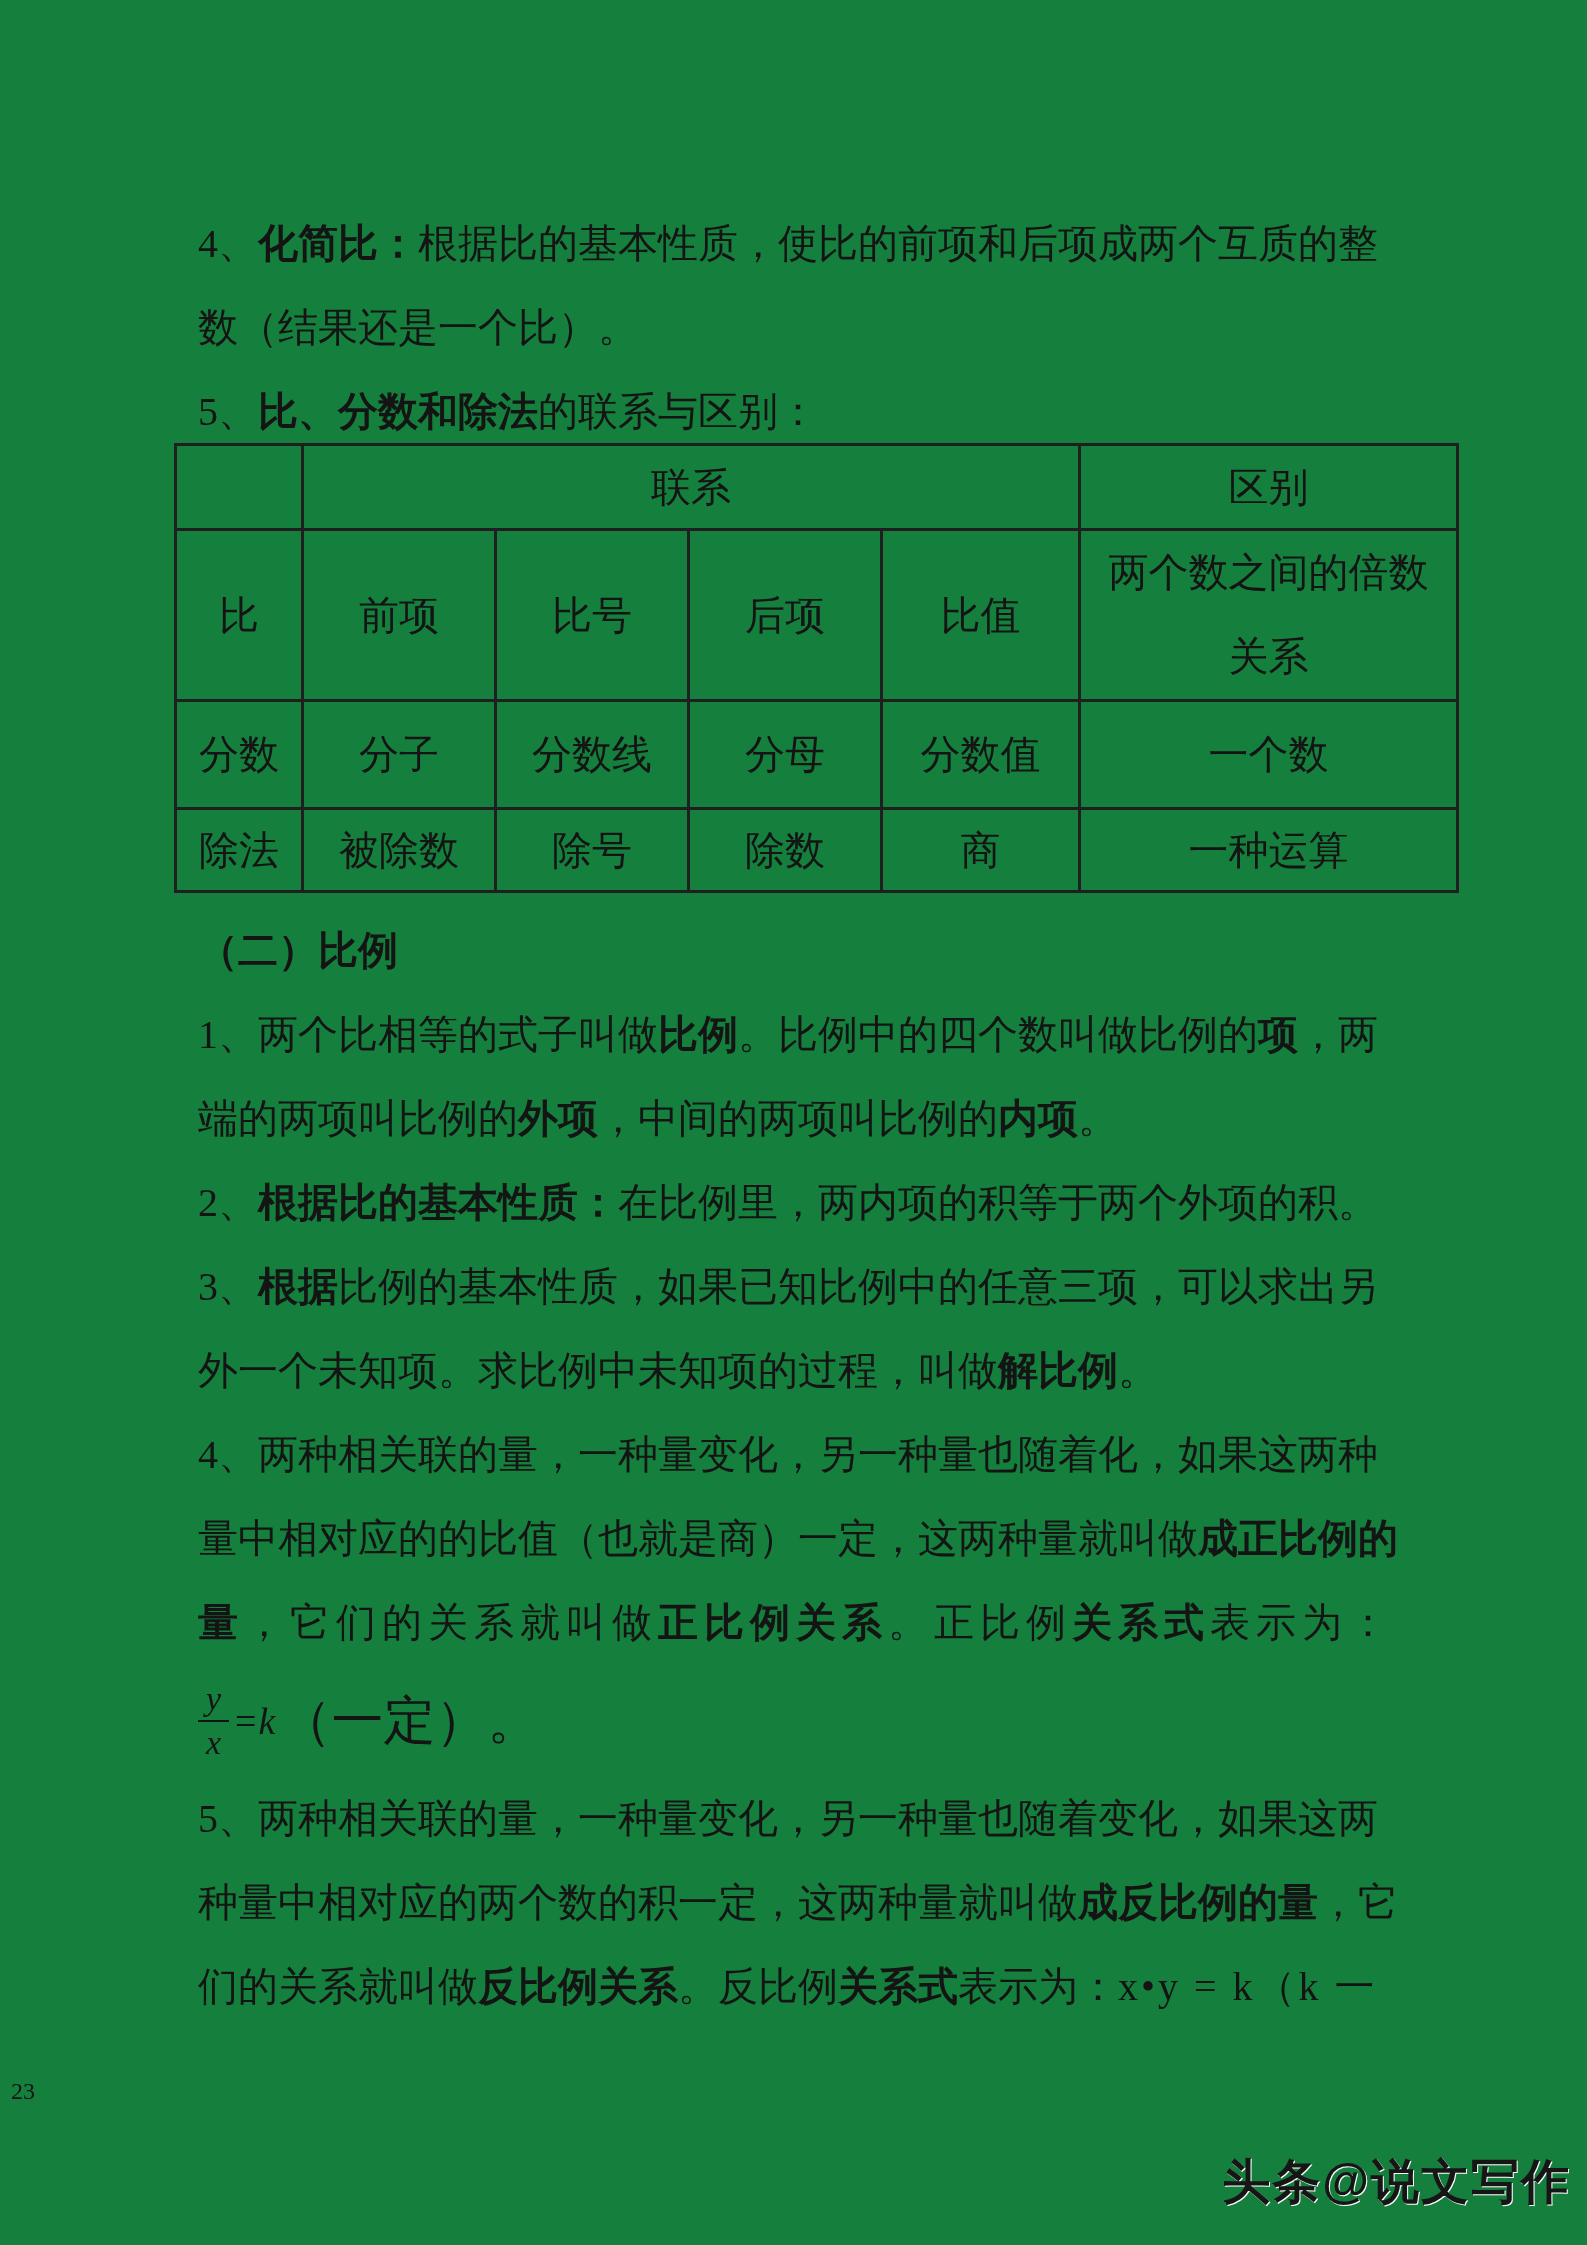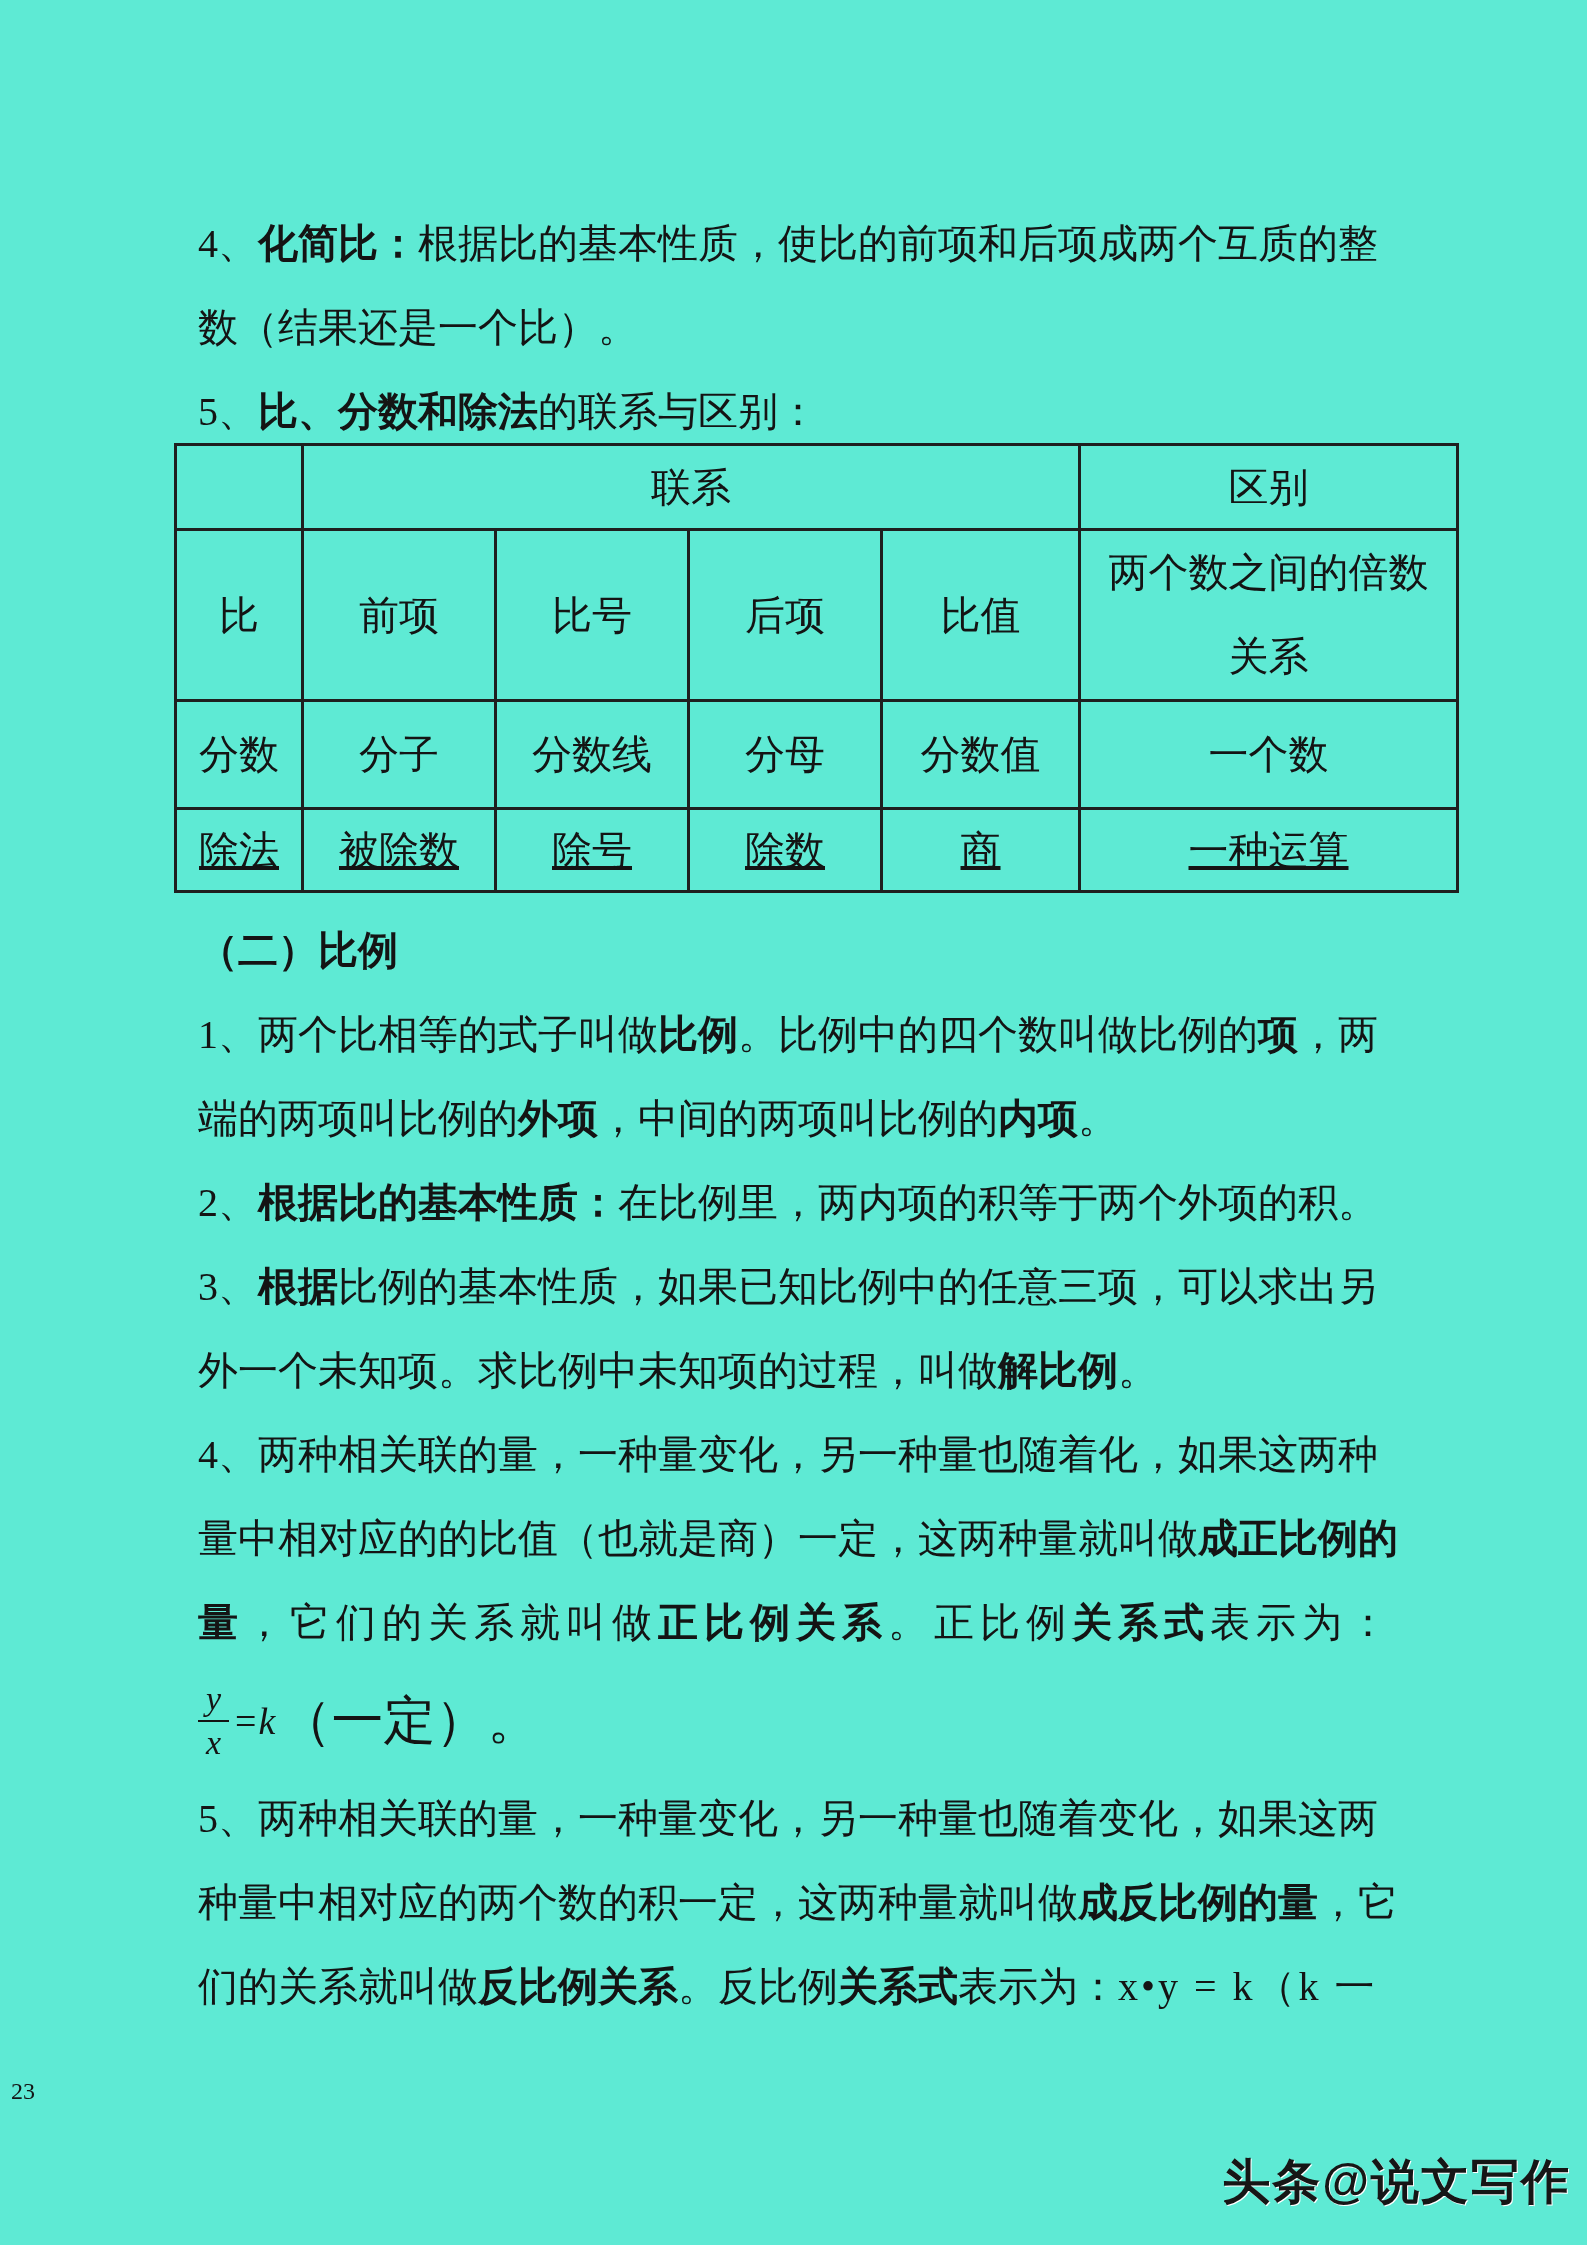--- a/index.html
+++ b/index.html
@@ -1,21 +1,21 @@
 <!DOCTYPE html>
 <html><head>
 <meta charset="utf-8">
 <style>
   * { margin: 0; padding: 0; box-sizing: border-box; }
   html, body { background: #ffffff; }
   .page {
     position: relative;
     width: 1587px;
     height: 2245px;
-    background: #5eead4;
+    background: #15803d;
     overflow: hidden;
     font-family: "Liberation Serif", "DejaVu Serif", serif;
     color: #141414;
   }
   .content {
     position: absolute;
     left: 198px;
     top: 202px;
     width: 1192px;
   }
@@ -45,21 +45,21 @@
     border: 3px solid #1f1f1f;
     text-align: center;
     vertical-align: middle;
     font-size: 40px;
     color: #141414;
     padding: 0 8px;
   }
   tr.r-head td { height: 85px; }
   tr.r-main td { height: 167px; }
   tr.r-frac td { height: 108px; }
-  tr.r-div  td { height: 83px; text-decoration: underline; }
+  tr.r-div  td { height: 83px; }
   td.diff-wide { line-height: 84px; }
 
   
   .formula {
     display: flex;
     align-items: center;
     height: 112px;
     font-size: 40px;
   }
   .frac {

